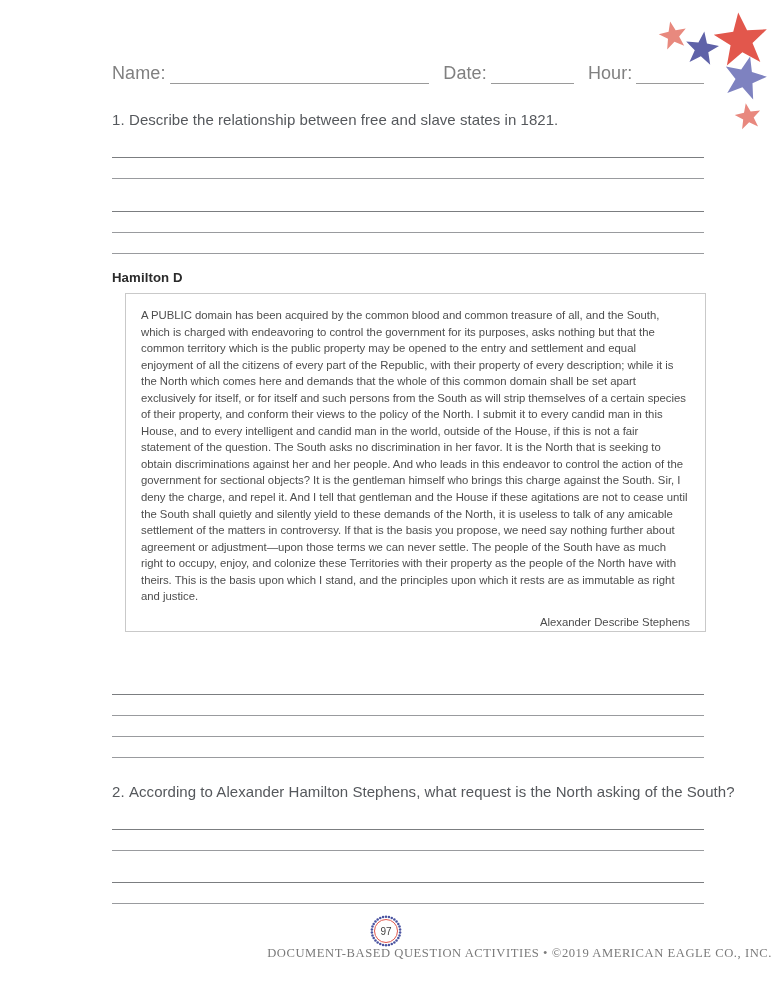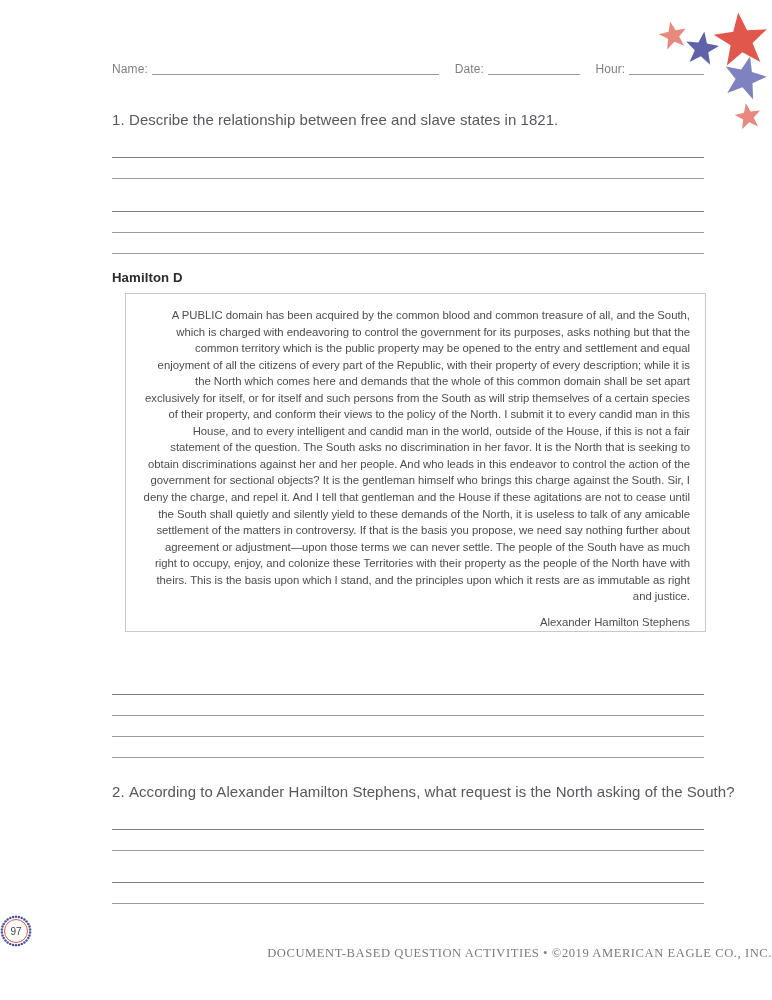--- a/index.html
+++ b/index.html
@@ -32,22 +32,22 @@
   }
 
   
   .idline {
     position: absolute;
     top: 62px;
     left: 112px;
     width: 592px;
     height: 22px;
     display: flex;
-    align-items: flex-start;
-    font-size: 12px;
+    align-items: flex-end;
+    font-size: 18px;
     color: #808080;
   }
   .idline .lbl {
     white-space: nowrap;
     letter-spacing: .1px;
   }
   .idline .rule {
     border-bottom: 1px solid #9a9a9a;
     height: 13px;
     margin-left: 4px;
@@ -90,39 +90,40 @@
     width: 581px;
     height: 339px;
     border: 1px solid #c9c9c9;
     background: #ffffff;
     padding: 13px 15px 10px 15px;
   }
   .doc-body {
     font-size: 11.35px;
     line-height: 16.55px;
     color: #4d4d4d;
-    text-align: right;
+    text-align: left;
     letter-spacing: -.02px;
   }
   .doc-attrib {
     margin-top: 9px;
     text-align: right;
     font-size: 11.35px;
     line-height: 16.4px;
     color: #4d4d4d;
   }
 
   
   .page-badge {
     position: absolute;
     left: 0;
     right: 0;
     top: 915px;
     height: 32px;
     display: flex;
+    justify-content: center;
     align-items: center;
   }
   .badge-wrap {
     position: relative;
     width: 32px;
     height: 32px;
   }
   .badge-dots { position: absolute; inset: 0; }
   .badge-ring {
     position: absolute;
@@ -199,21 +200,21 @@
     <div class="aline"></div>
     <div class="aline"></div>
   </div>
 </div>
 
 <div class="doc-label">Hamilton D</div>
 
 <div class="doc-box">
   <div class="doc-body">A PUBLIC domain has been acquired by the common blood and common treasure of all, and the South, which is charged with endeavoring to control the government for its purposes, asks nothing but that the common territory which is the public property may be opened to the entry and settlement and equal enjoyment of all the citizens of every part of the Republic, with their property of every description; while it is the North which comes here and demands that the whole of this common domain shall be set apart exclusively for itself, or for itself and such persons from the South as will strip themselves of a certain species of their property, and conform their views to the policy of the North. I submit it to every candid man in this House, and to every intelligent and candid man in the world, outside of the House, if this is not a fair statement of the question. The South asks no discrimination in her favor. It is the North that is seeking to obtain discriminations against her and her people. And who leads in this endeavor to control the action of the government for sectional objects? It is the gentleman himself who brings this charge against the South. Sir, I deny the charge, and repel it. And I tell that gentleman and the House if these agitations are not to cease until the South shall quietly and silently yield to these demands of the North, it is useless to talk of any amicable settlement of the matters in controversy. If that is the basis you propose, we need say nothing further about agreement or adjustment—upon those terms we can never settle. The people of the South have as much right to occupy, enjoy, and colonize these Territories with their property as the people of the North have with theirs. This is the basis upon which I stand, and the principles upon which it rests are as immutable as right and justice.</div>
   <div class="doc-attrib">
-    <div>Alexander Hamilton Stephens</div>
+    <div>Alexander Describe Stephens</div>
   </div>
 </div>
 
 <div class="qblock" style="top:665px;">
   <div class="answer-lines">
     <div class="aline"></div>
     <div class="aline"></div>
     <div class="aline"></div>
     <div class="aline"></div>
   </div>

